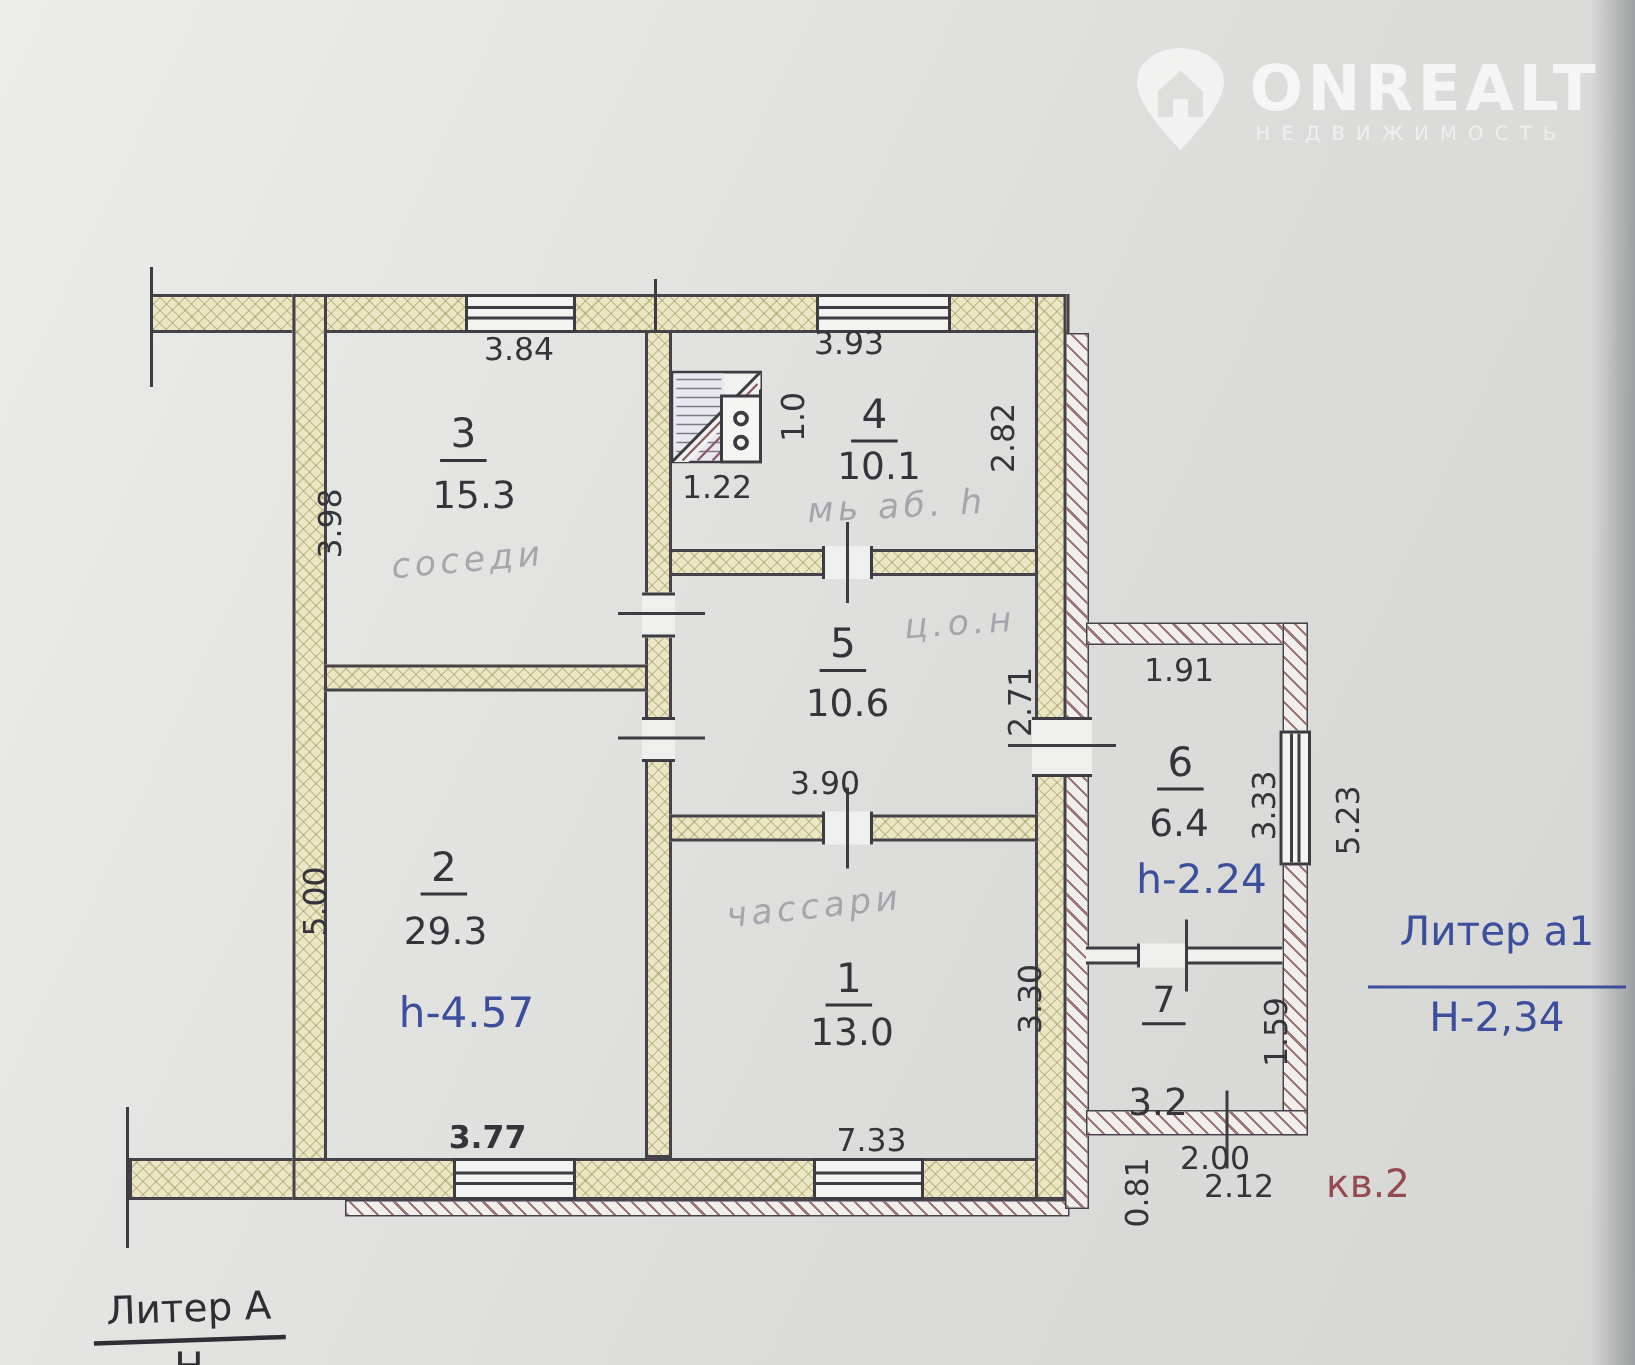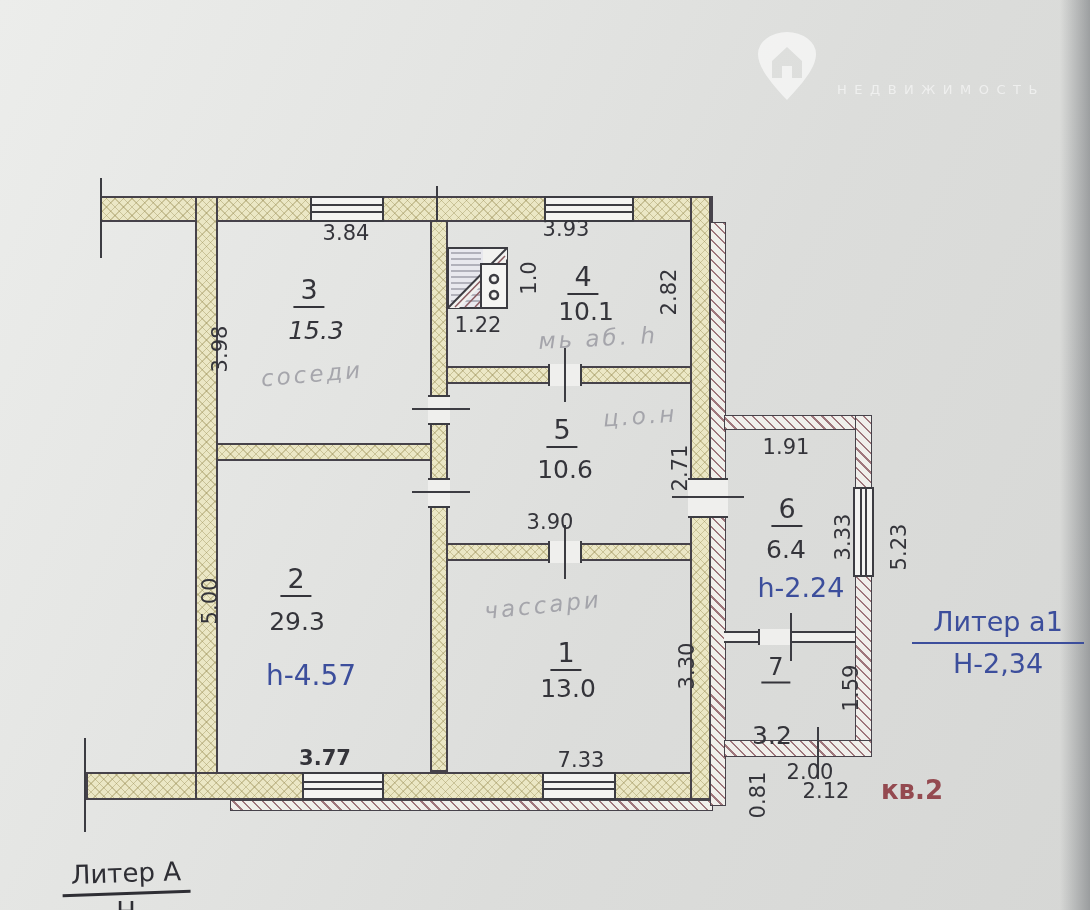--- a/index.html
+++ b/index.html
@@ -37,21 +37,21 @@
        transform:translate(-50%,-50%);}
   .rot{transform:translate(-50%,-50%) rotate(-90deg);}
   .num{font-size:27px;border-bottom:2px solid #34343a;padding:0 7px 1px;}
   .area{font-size:25px;}
   .blue{color:#3c4e9c;}
   .red{color:#944a50;font-size:26px;}
   .pencil{color:#97979f;font-style:italic;font-size:23px;opacity:.8;letter-spacing:3px;}
 
   .a1block{position:absolute;left:912px;top:606px;width:172px;text-align:center;
        color:#3c4e9c;font-size:27px;}
-  .a1block .l1{display:block;border-bottom:2px solid #3c4e9c;padding-bottom:5px;margin-bottom:4px;}
+  .a1block .l1{display:block;border-bottom:2px solid #3c4e9c;padding-bottom:20px;margin-bottom:4px;}
   .litA{position:absolute;left:62px;top:858px;width:128px;text-align:center;
        color:#2e2e34;font-size:26px;}
   .litA .l1{display:block;border-bottom:3px solid #2e2e34;padding-bottom:4px;margin-bottom:2px;
        transform:rotate(-2deg);}
 
   
   .wm-brand{position:absolute;left:833px;top:34px;font-size:42px;font-weight:bold;
        letter-spacing:3px;color:rgba(255,255,255,.72);}
   .wm-sub{position:absolute;left:837px;top:82px;font-size:13px;letter-spacing:7.5px;
        color:rgba(255,255,255,.55);}
@@ -59,20 +59,21 @@
 </head>
 <body>
 
 <div class="page">
   <div class="edge-shade"></div>
 
   <svg style="position:absolute;left:752px;top:30px;" width="70" height="72" viewBox="0 0 70 72">
     <path fill-rule="evenodd" fill="rgba(255,255,255,0.6)" d="M35 70 C16 50 6 36 6 24 A29 22 0 1 1 64 24 C64 36 54 50 35 70 Z
          M35 17 L50 31 L50 48 L40 48 L40 36 L30 36 L30 48 L20 48 L20 31 Z"></path>
   </svg>
+  <div class="wm-brand">ONREALT</div>
   <div class="wm-sub">НЕДВИЖИМОСТЬ</div>
 
   <div class="wy" style="left:100px;top:196px;width:98px;height:26px;"></div>
   <div class="tkv" style="left:100px;top:178px;height:80px;"></div>
 
   <div class="wy" style="left:195px;top:196px;width:518px;height:26px;"></div>
   <div class="win" style="left:310px;top:196px;width:74px;height:26px;"></div>
   <div class="win" style="left:544px;top:196px;width:90px;height:26px;"></div>
   <div class="tkv" style="left:436px;top:186px;height:46px;"></div>
 
@@ -136,21 +137,21 @@
       <line x1="28" y1="60" x2="59" y2="28"></line>
         <line x1="38" y1="60" x2="59" y2="38"></line>
     </g>
     <line x1="60" y1="1" x2="1" y2="61" stroke="#3c3c42" stroke-width="2"></line>
     <rect x="34" y="17" width="26" height="44" fill="#f5f5f3" stroke="#3c3c42" stroke-width="2"></rect>
     <circle cx="47" cy="32" r="4" fill="#f5f5f3" stroke="#3c3c42" stroke-width="2.5"></circle>
     <circle cx="47" cy="48" r="4" fill="#f5f5f3" stroke="#3c3c42" stroke-width="2.5"></circle>
   </svg>
 
   <div class="lbl num" style="left:309px;top:291px;">3</div>
-  <div class="lbl area" style="left:316px;top:330px;font-style:italic;">15.3</div>
+  <div class="lbl area" style="left:316px;top:330px;">15.3</div>
 
   <div class="lbl num" style="left:583px;top:278px;">4</div>
   <div class="lbl area" style="left:586px;top:311px;">10.1</div>
 
   <div class="lbl num" style="left:562px;top:431px;">5</div>
   <div class="lbl area" style="left:565px;top:469px;">10.6</div>
 
   <div class="lbl num" style="left:296px;top:580px;">2</div>
   <div class="lbl area" style="left:297px;top:621px;">29.3</div>
   <div class="lbl blue" style="left:311px;top:675px;font-size:28px;">h-4.57</div>
@@ -187,18 +188,18 @@
 
   <div class="lbl pencil" style="left:312px;top:374px;transform:translate(-50%,-50%) rotate(-5deg);">соседи</div>
   <div class="lbl pencil" style="left:598px;top:338px;transform:translate(-50%,-50%) rotate(-3deg);">мь аб. h</div>
   <div class="lbl pencil" style="left:640px;top:416px;transform:translate(-50%,-50%) rotate(-4deg);">ц.о.н</div>
   <div class="lbl pencil" style="left:543px;top:605px;transform:translate(-50%,-50%) rotate(-6deg);">чассари</div>
 
   <div class="a1block">
     <span class="l1">Литер a1</span>
     <span>Н-2,34</span>
   </div>
-  <div class="lbl red" style="left:912px;top:790px;font-weight:bold;">кв.2</div>
+  <div class="lbl red" style="left:912px;top:790px;">кв.2</div>
   <div class="litA">
     <span class="l1">Литер А</span>
     <span style="display:block;">Н</span>
   </div>
 </div>
 
 </body></html>

